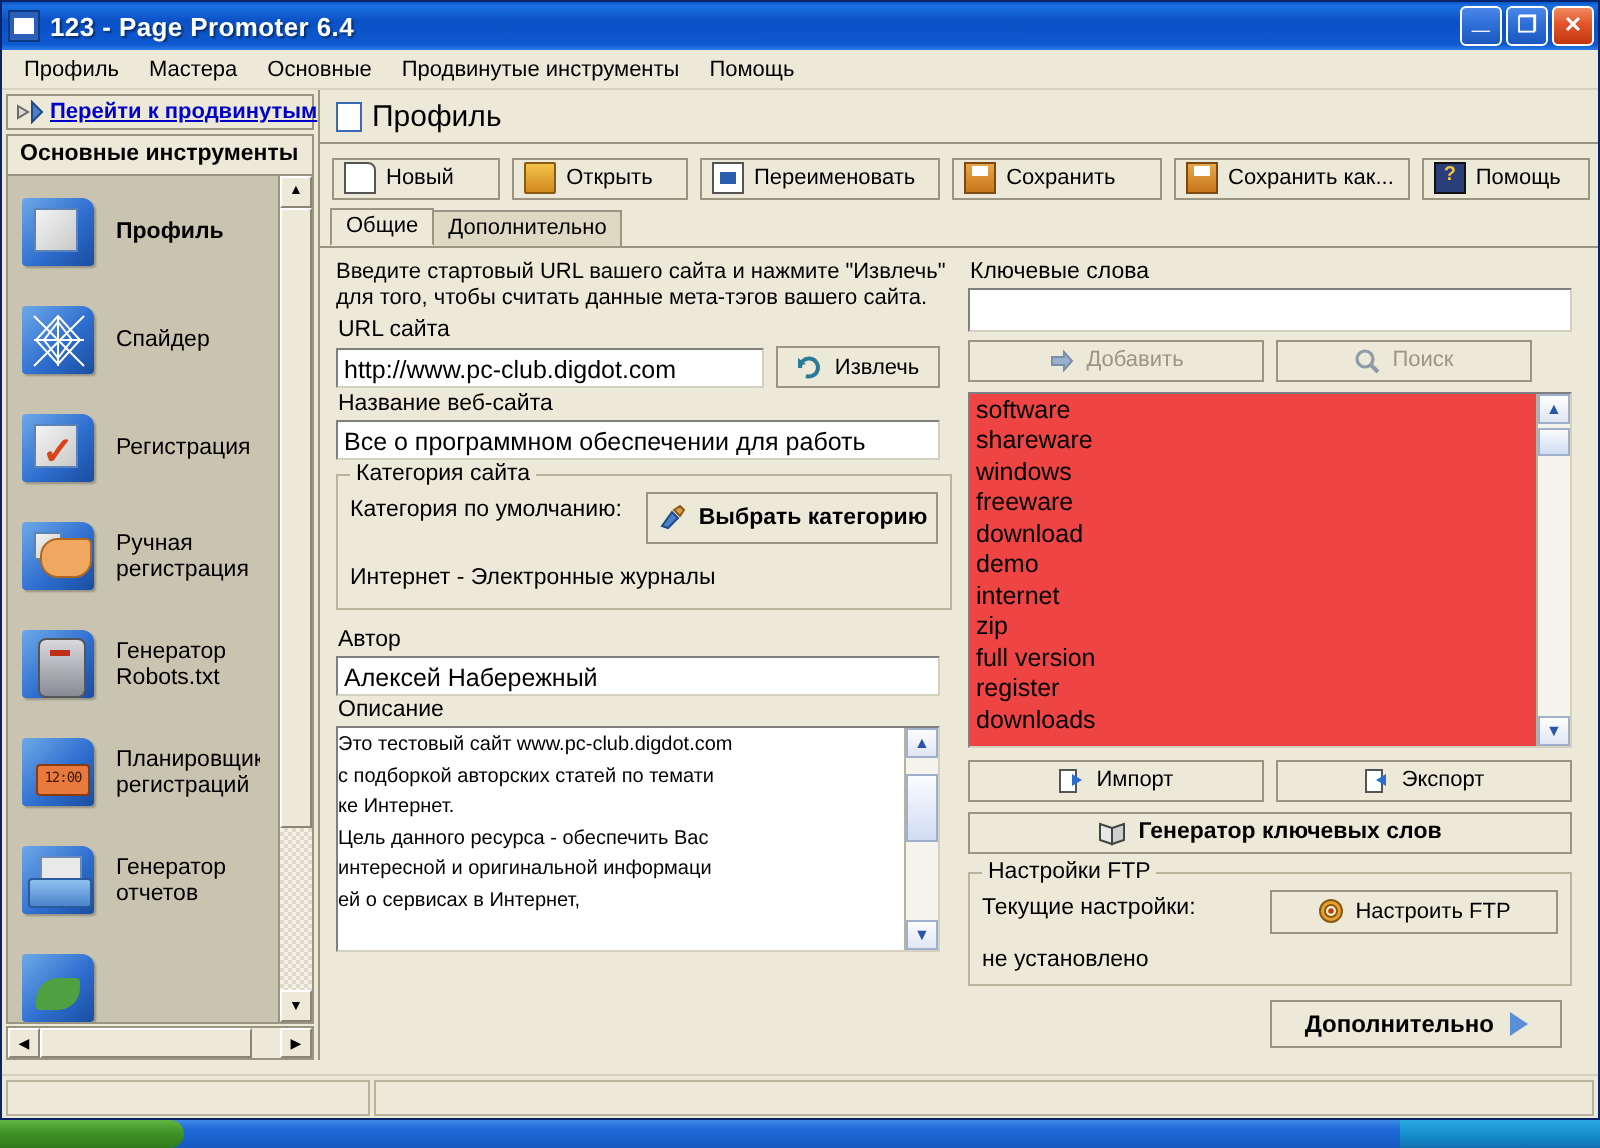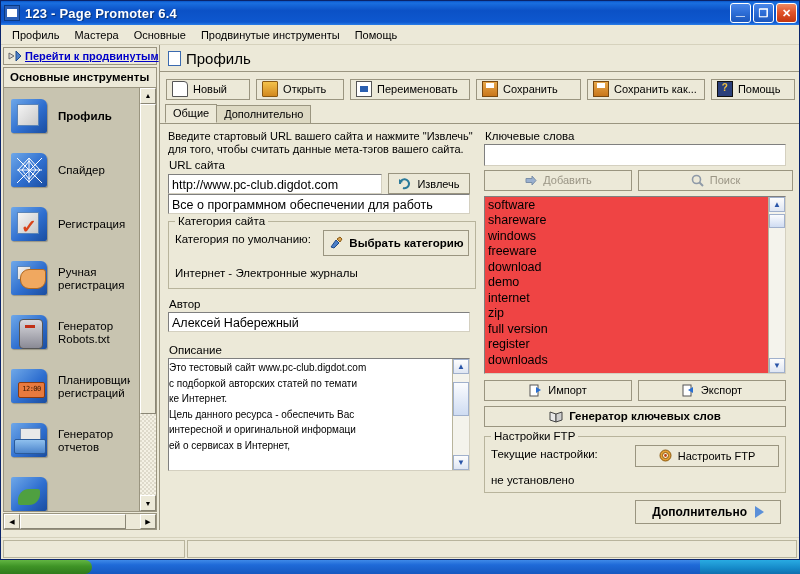--- a/index.html
+++ b/index.html
@@ -637,20 +637,21 @@
               <span style="width:13px;height:13px;display:inline-block">
                 <svg width="13" height="13" viewBox="0 0 13 13">
                     <path d="M2 7 a4.5 4.5 0 1 1 3 4" stroke="#2a7a9a" stroke-width="2" fill="none"></path>
                     <path d="M1 2 L5 5 L1 6 Z" fill="#2a7a9a"></path>
                   </svg>
               </span>
               <span>Извлечь</span>
             </div>
           </div>
 
+          <div class="flabel">Название веб-сайта</div>
           <div class="tinput" style="width:302px">Все о программном обеспечении для работь</div>
 
           <div class="group" style="height:68px">
             <div class="glegend">Категория сайта</div>
             <div class="row" style="align-items:flex-start">
               <div style="flex:1 1 auto;font-size:11.5px;padding-top:3px">Категория по умолчанию:</div>
               <div class="btn" style="width:146px;height:26px;font-weight:bold;font-size:11.5px">
                 <span style="width:15px;height:14px;display:inline-block">
                   <svg width="15" height="14" viewBox="0 0 15 14">
                       <path d="M3 11 L8 4 L11 7 L6 12 Z" fill="#4b7fc8" stroke="#1e4a8a"></path>
@@ -659,21 +660,21 @@
                 </span>
                 <span>Выбрать категорию</span>
               </div>
             </div>
             <div style="margin-top:11px;font-size:11.5px">Интернет - Электронные журналы</div>
           </div>
 
           <div class="flabel" style="margin-top:9px">Автор</div>
           <div class="tinput" style="width:302px">Алексей Набережный</div>
 
-          <div class="flabel" style="margin-top:12px">Описание</div>
+          <div class="flabel" style="margin-top:1px">Описание</div>
           <div class="ta" style="width:302px;height:113px">
             <div class="ta-text">Это тестовый сайт www.pc-club.digdot.com
 с подборкой авторских статей по темати
 ке Интернет.
 Цель данного ресурса - обеспечить Вас
 интересной и оригинальной информаци
 ей о сервисах в Интернет,</div>
             <div class="scr">
               <div class="ar">▲</div>
               <div class="mid">
@@ -692,21 +693,21 @@
 
           <div class="row" style="margin-top:4px">
             <div class="btn dis" style="width:148px">
               <span style="width:13px;height:13px;display:inline-block">
                 <svg width="13" height="13" viewBox="0 0 13 13">
                     <path d="M8 2 L12 6.5 L8 11 L8 8.5 L2 8.5 L2 4.5 L8 4.5 Z" fill="#9ab0cf" stroke="#7a8ea8"></path>
                   </svg>
               </span>
               <span>Добавить</span>
             </div>
-            <div class="btn dis" style="width:155px">
+            <div class="btn dis" style="width:128px">
               <span style="width:13px;height:13px;display:inline-block">
                 <svg width="13" height="13" viewBox="0 0 13 13">
                     <circle cx="5.5" cy="5.5" r="4" fill="none" stroke="#8f9aa8" stroke-width="1.6"></circle>
                     <path d="M8.5 8.5 L12 12" stroke="#8f9aa8" stroke-width="2"></path>
                   </svg>
               </span>
               <span>Поиск</span>
             </div>
           </div>
 

